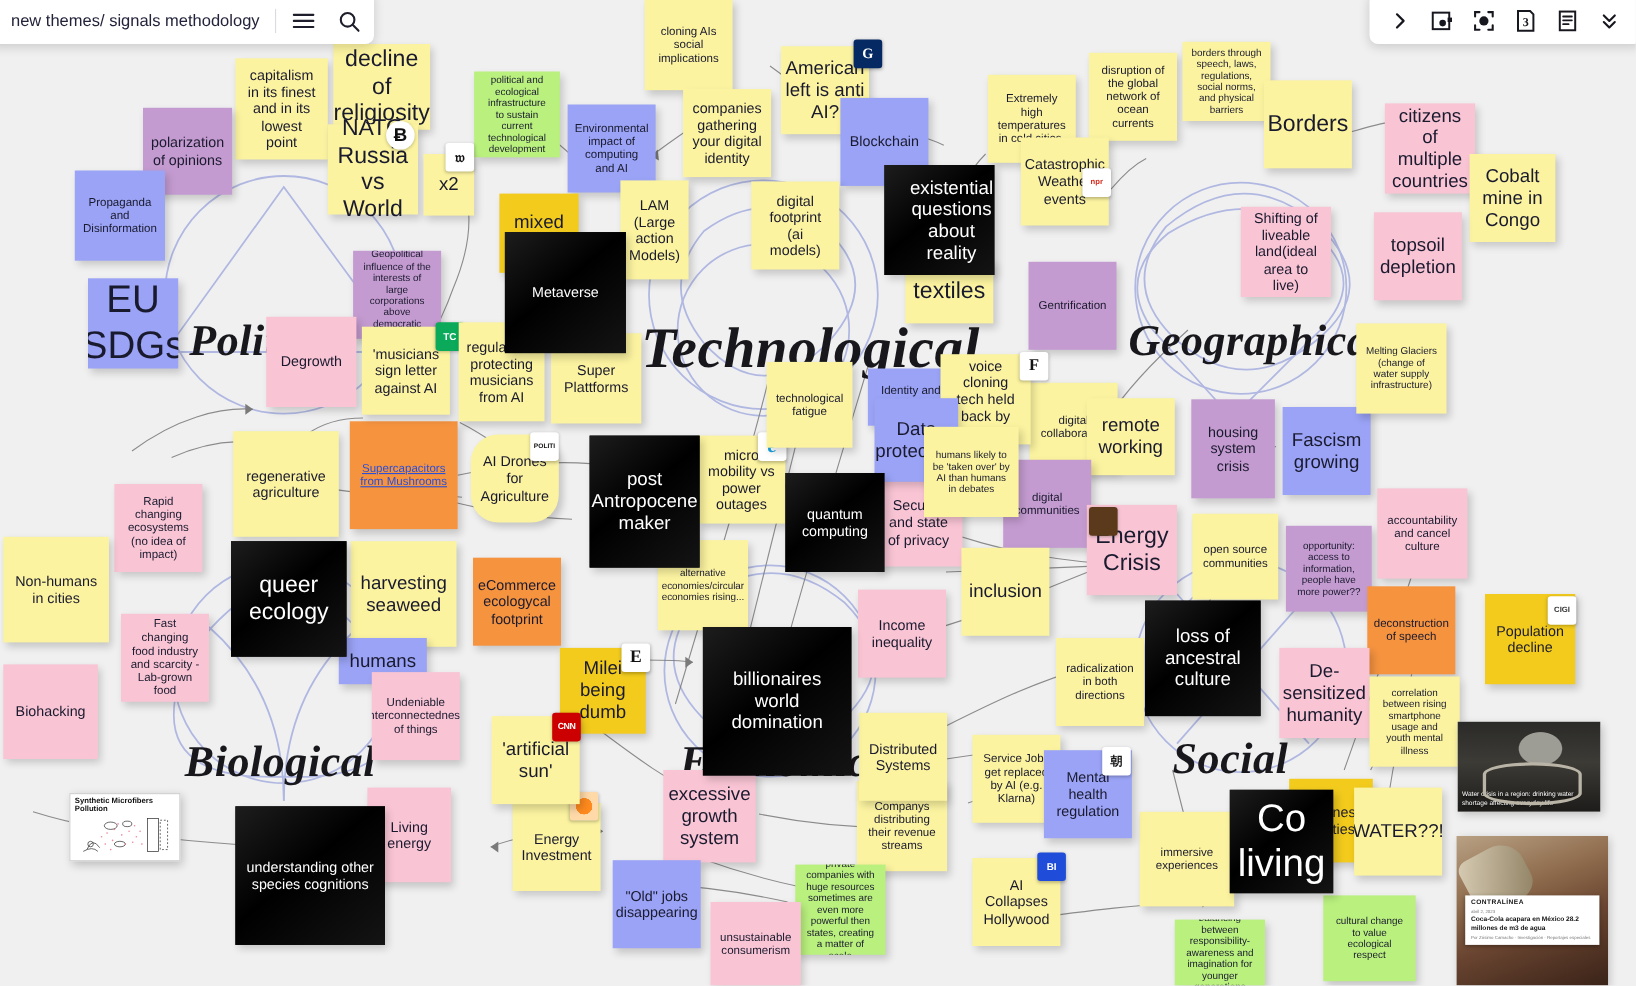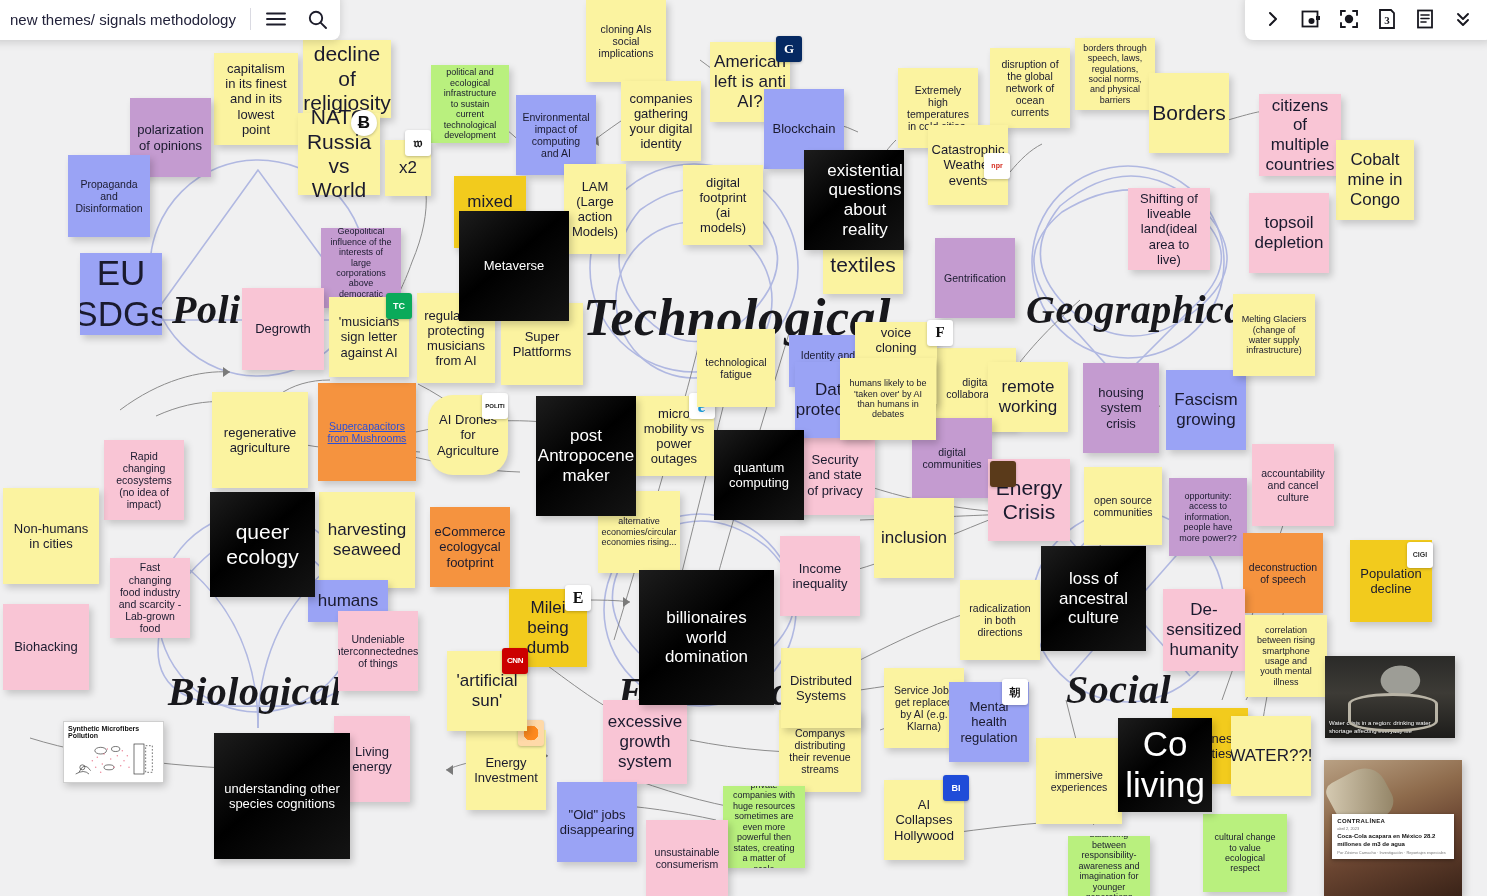--- a/index.html
+++ b/index.html
@@ -369,42 +369,42 @@
         <span>Geopolitical influence of the interests of large corporations above democratic governments</span>
       </div>
       <div class="note blue xxl" style="left: 80px; top: 253px; width: 82px; height: 82px; z-index: 130;">
         <span>EU SDGs</span>
       </div>
       <div class="note pink md" style="left: 242px; top: 288px; width: 82px; height: 82px; z-index: 131;">
         <span>Degrowth</span>
       </div>
       <div class="note yellow md" style="left: 329px; top: 297px; width: 80px; height: 80px; z-index: 132; overflow: visible;">
         <span>'musicians sign letter against AI</span>
-        <div class="badge b-tc" style="left: 57px; top: -4px;">TC</div>
+        <div class="badge b-tc" style="left: 67px; top: -4px;">TC</div>
       </div>
       <div class="note yellow md" style="left: 417px; top: 293px; width: 78px; height: 90px; z-index: 133;">
         <span>regulations protecting musicians from AI</span>
       </div>
       <div class="note yellow md" style="left: 501px; top: 303px; width: 82px; height: 82px; z-index: 134;">
         <span>Super Plattforms</span>
       </div>
       <div class="note yellow sm" style="left: 697px; top: 329px; width: 78px; height: 78px; z-index: 135;">
         <span>technological fatigue</span>
       </div>
       <div class="note blue sm" style="left: 789px; top: 335px; width: 78px; height: 52px; z-index: 136;">
         <span>Identity and digital...</span>
       </div>
       <div class="note yellow md" style="left: 855px; top: 322px; width: 82px; height: 82px; z-index: 137; overflow: visible;">
         <span>voice cloning tech held back by OpenAI</span>
         <div class="badge b-f" style="left: 72px; top: -2px;">F</div>
       </div>
       <div class="note blue lg" style="left: 795px; top: 362px; width: 76px; height: 76px; z-index: 138;">
         <span>Data protection</span>
       </div>
-      <div class="note yellow xs" style="left: 840px; top: 358px; width: 96px; height: 82px; z-index: 139;">
+      <div class="note yellow xs" style="left: 840px; top: 388px; width: 86px; height: 82px; z-index: 139;">
         <span>humans likely to be 'taken over' by AI than humans in debates</span>
       </div>
       <div class="note yellow sm" style="left: 936px; top: 348px; width: 80px; height: 80px; z-index: 100;">
         <span>digital collaboration</span>
       </div>
       <div class="note yellow lg" style="left: 988px; top: 362px; width: 80px; height: 70px; z-index: 101;">
         <span>remote working</span>
       </div>
       <div class="note purple md" style="left: 1083px; top: 363px; width: 76px; height: 90px; z-index: 102;">
         <span>housing system crisis</span>

